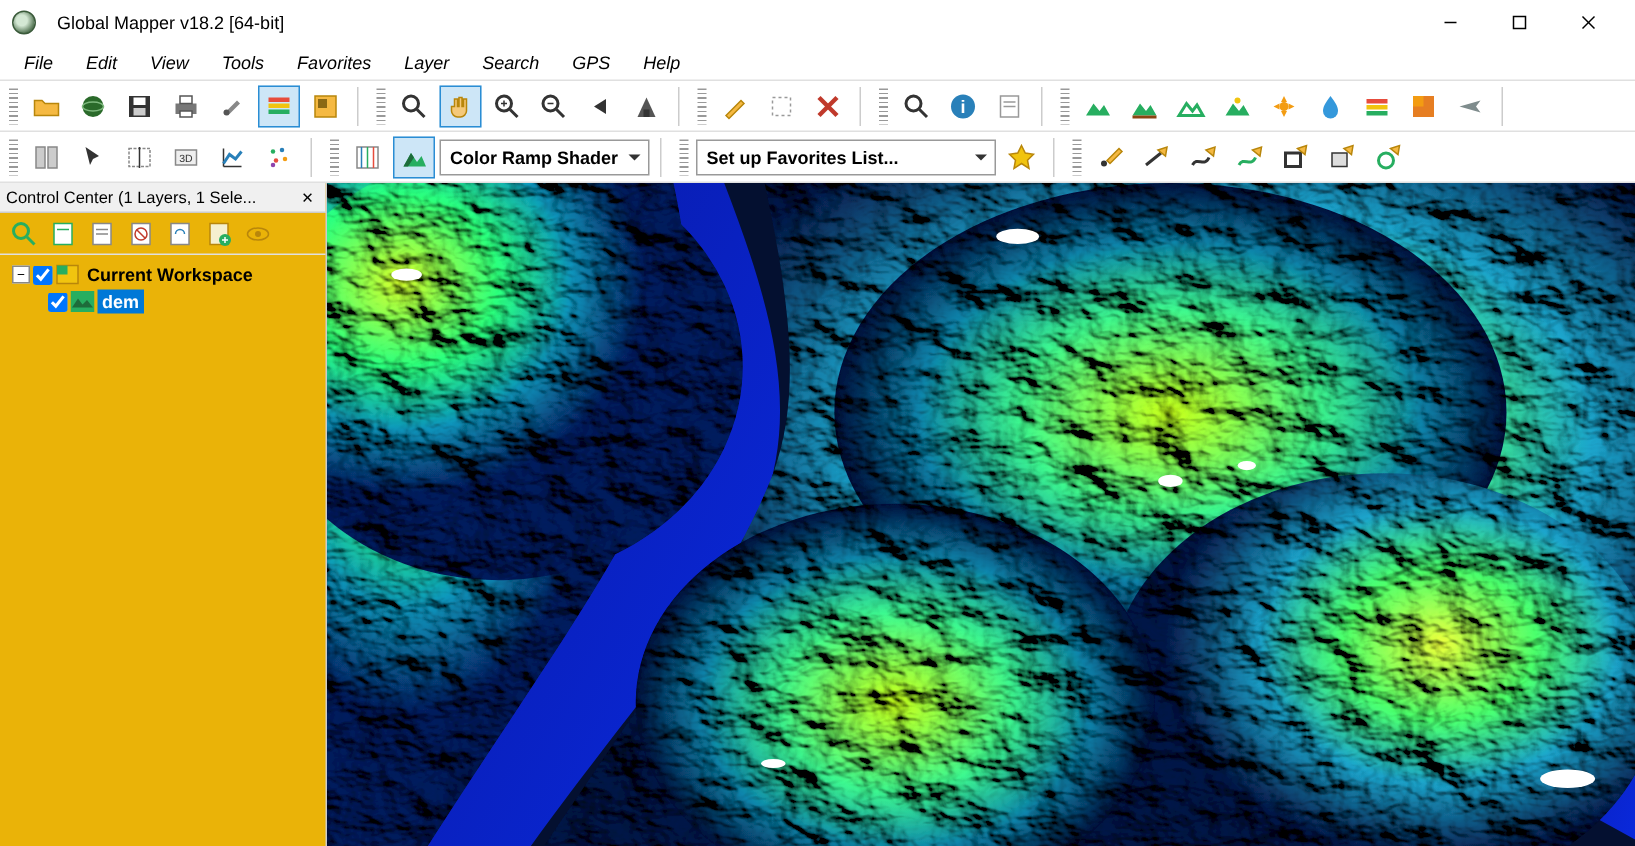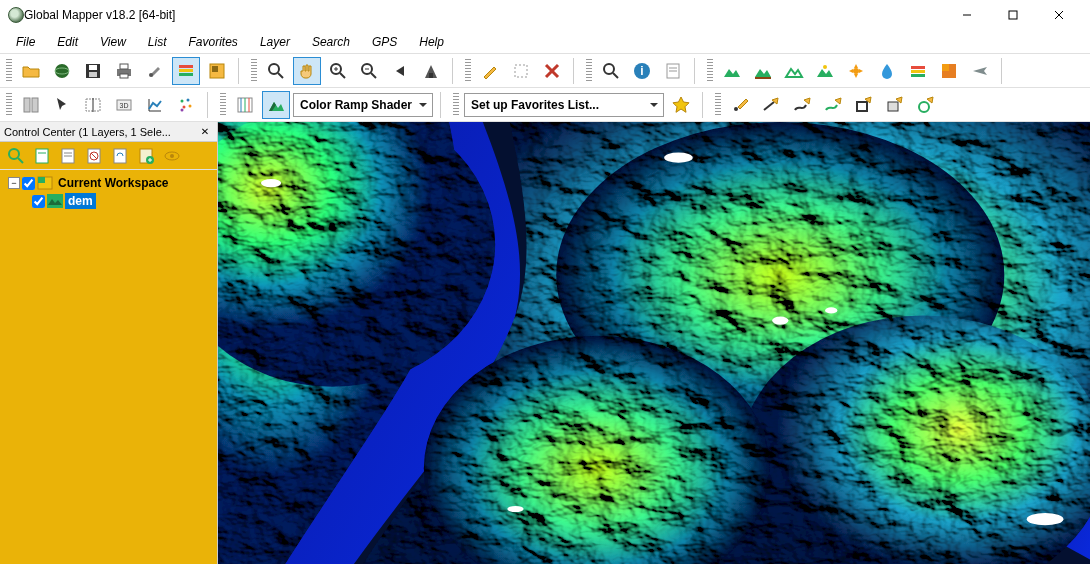--- a/index.html
+++ b/index.html
@@ -17,21 +17,21 @@
       height: 30px;
       display: flex;
       align-items: center;
       padding: 0 8px;
       background: #fff;
       justify-content: space-between;
     }
     .titlebar-left {
       display: flex;
       align-items: center;
-      gap: 0;
+      gap: 14px;
     }
     .app-icon {
       width: 16px; height: 16px;
       border-radius: 50%;
       background: radial-gradient(circle at 40% 40%, #d4e8d4 30%, #5a7a5a 70%);
       border: 1px solid #3a5a3a;
     }
     .titlebar-title { font-size: 12px; color: #000; }
     .win-controls { display: flex; gap: 0; }
     .win-btn {
@@ -204,21 +204,21 @@
           <line x1="9" y1="1" x2="1" y2="9" stroke="#000" stroke-width="1"></line>
         </svg>
     </div>
   </div>
 </div>
 
 <div class="menubar">
   <span class="menu-item">File</span>
   <span class="menu-item">Edit</span>
   <span class="menu-item">View</span>
-  <span class="menu-item">List</span>
+  <span class="menu-item">Tools</span>
   <span class="menu-item">Favorites</span>
   <span class="menu-item">Layer</span>
   <span class="menu-item">Search</span>
   <span class="menu-item">GPS</span>
   <span class="menu-item">Help</span>
 </div>
 
 <div class="toolbar-row">
   <span class="tb-grip"></span>
   <span class="tb-btn">

